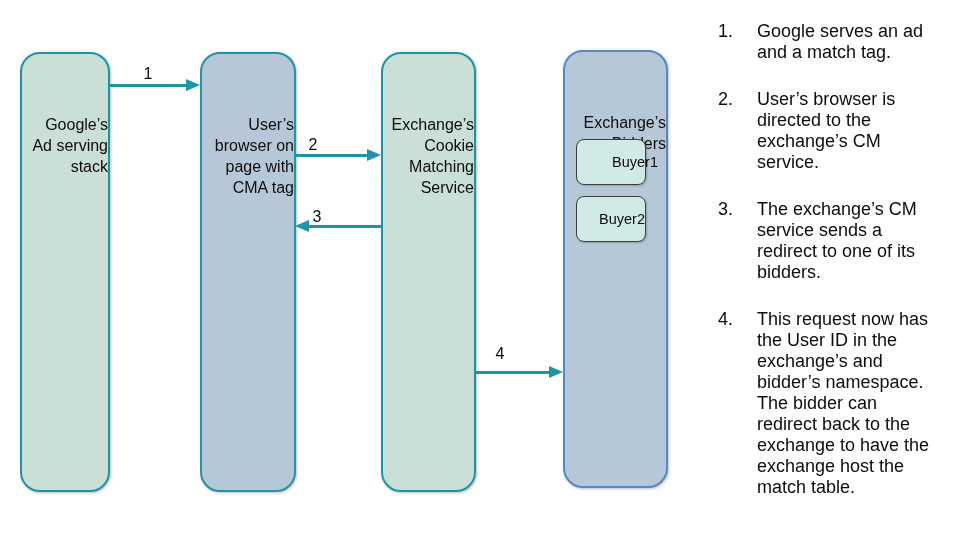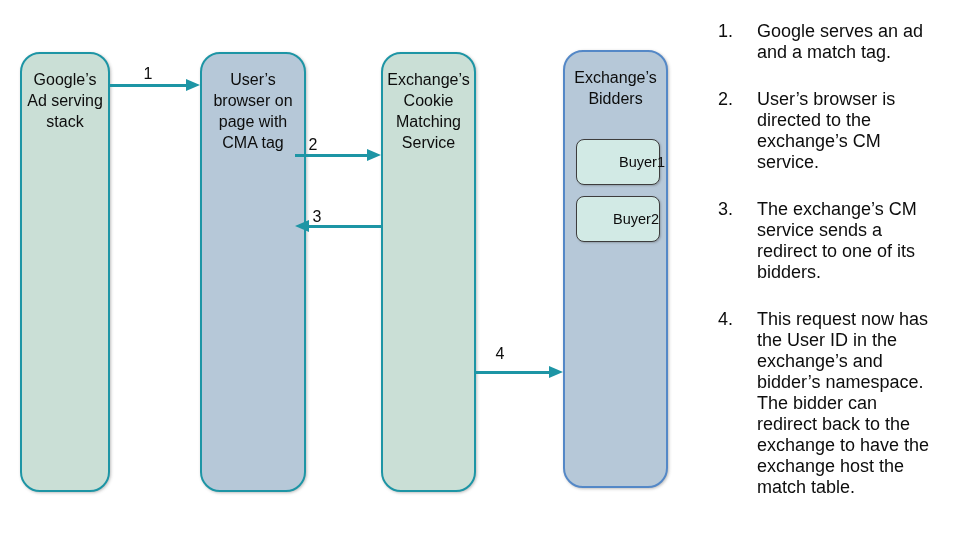--- a/index.html
+++ b/index.html
@@ -18,31 +18,31 @@
   .canvas {
     position:relative; width:960px; height:540px; background:#ffffff; overflow:hidden;
   }
 
   
   .node {
     position:absolute; border-radius:20px; border:2px solid var(--teal-accent);
     box-shadow:1px 1px 3px rgba(70,70,70,.35);
   }
   .node-1 { left:20px;  top:52px; width:90px;  height:440px; background:var(--green-fill); }
-  .node-2 { left:200px; top:52px; width:106px;  height:440px; background:var(--blue-fill);  }
+  .node-2 { left:200px; top:52px; width:96px;  height:440px; background:var(--blue-fill);  }
   .node-3 { left:381px; top:52px; width:95px;  height:440px; background:var(--green-fill); }
   .node-4 { left:563px; top:50px; width:105px; height:438px; background:var(--blue-fill); border-color:var(--bidders-outline); }
   .node-label {
-    padding-top:15px; text-align:center; white-space:pre-line;
-    font-size:16px; line-height:21px; color:var(--text-color);
+    padding-top:15px; text-align:right; white-space:pre-line;
+    font-size:16px; line-height:21px; color:var(--text-color);margin-top:45px;
   }
 
   
   .buyer {
-    position:absolute; left:11px; width:84px; height:46px;
+    position:absolute; left:11px; width:70px; height:46px;
     background:var(--buyer-fill); border:1px solid var(--buyer-outline); border-radius:8px;
     display:flex; align-items:center; justify-content:center;
     font-size:14.5px; box-shadow:1px 1px 2px rgba(80,80,80,.35);padding-left:48px;
   }
   .buyer-1 { top:87px; }
   .buyer-2 { top:144px;justify-content:flex-end; }
   .buyer-3 { top:201px; }
   .buyer-n { top:337px; }
 
   

